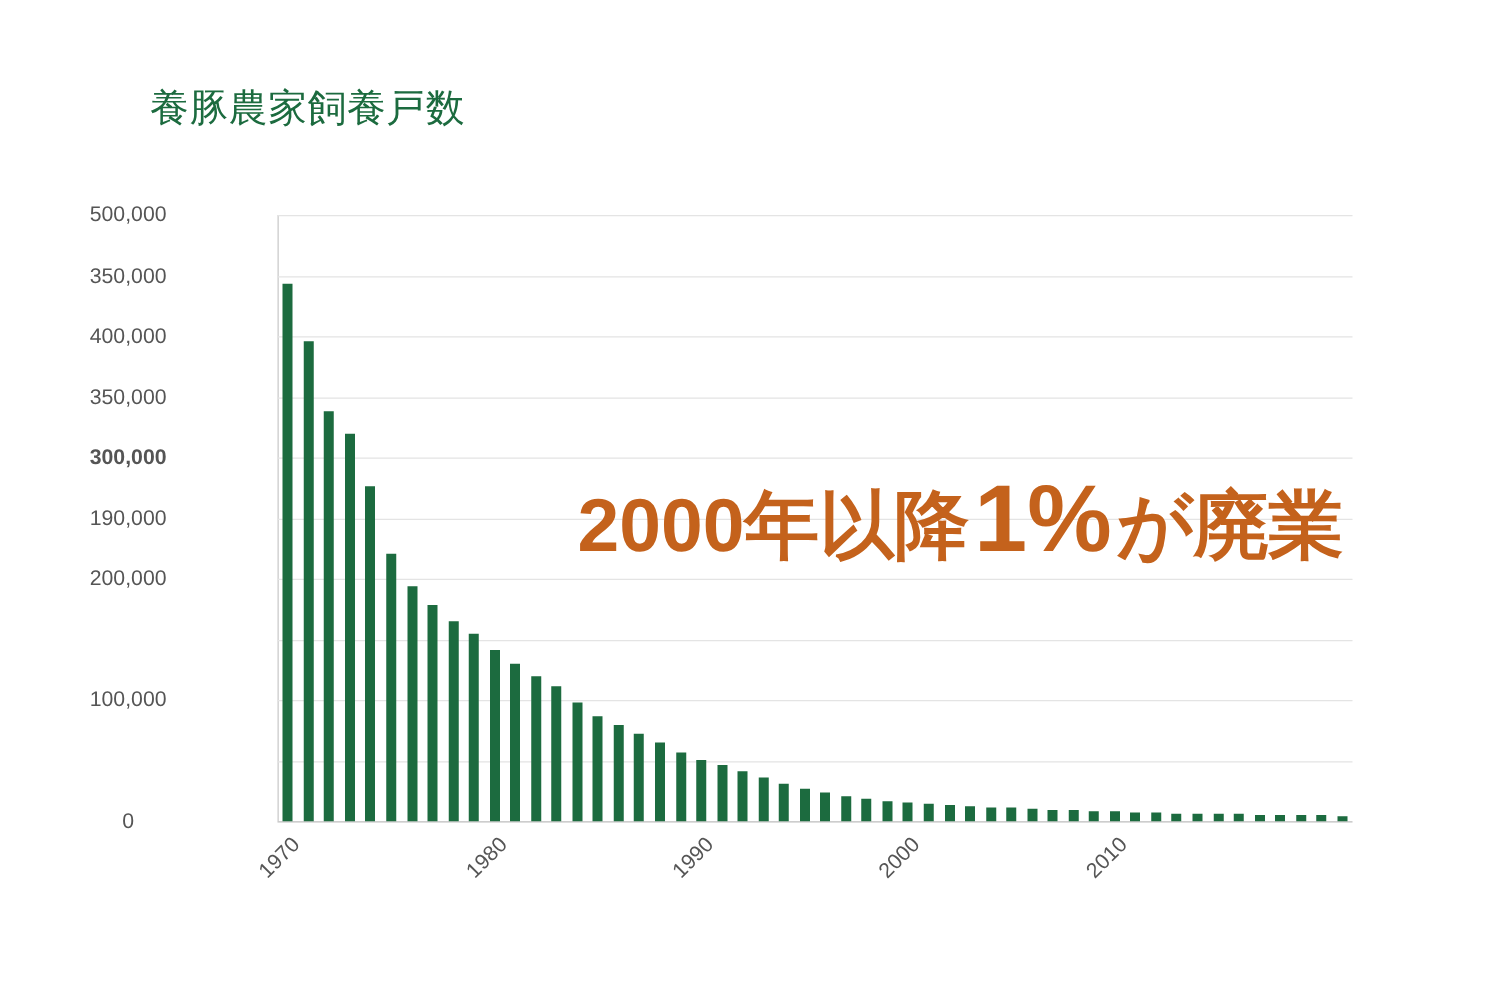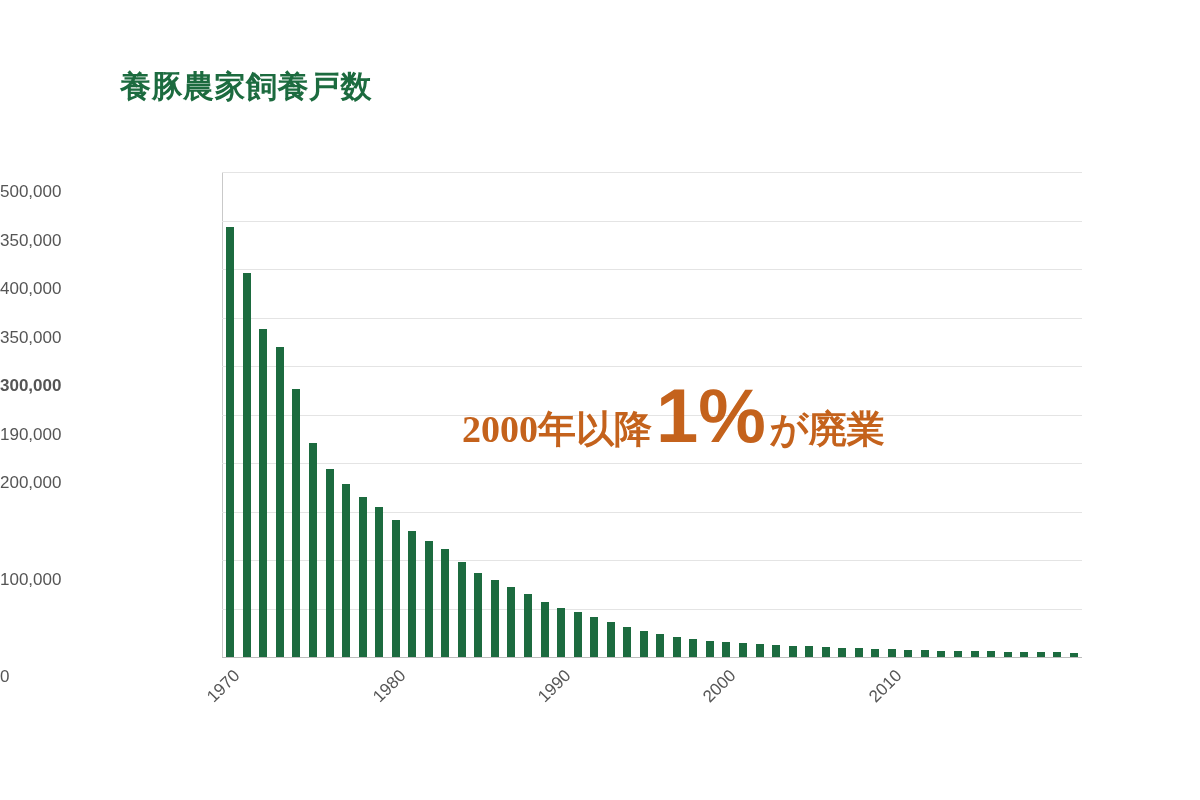--- a/index.html
+++ b/index.html
@@ -22,21 +22,21 @@
     height: 800px;
     background: #ffffff;
   }
 
   
   #chart-title {
     position: absolute;
     left: 120px;
     top: 68px;
     font-size: 31px;
-    font-weight: bold;
+    font-weight: normal;
     color: #1c6b3f;
     letter-spacing: 0.5px;
     white-space: nowrap;
     line-height: 1.2;
   }
 
   
   #plot-area {
     position: absolute;
     left: 222px;
@@ -76,24 +76,23 @@
     top: 0;
     width: 1200px;
     height: 800px;
     pointer-events: none;
   }
   .y-tick-label {
     position: absolute;
     right: 1092px; 
     font-size: 17px;
     color: #555555;
-    text-align: left;
+    text-align: center;
     white-space: nowrap;
     transform: translateY(-50%);
-    margin-top: 20px;
   }
 
   
   #bars-layer {
     position: absolute;
     left: 0;
     bottom: 0;
     width: 100%;
     height: 100%;
   }
@@ -128,23 +127,22 @@
     position: absolute;
     left: 462px;
     top: 378px;
     color: #c4621c;
     font-weight: bold;
     white-space: nowrap;
     line-height: 1;
   }
   #chart-annotation .ann-lead,
   #chart-annotation .ann-tail {
-    font-size: 38px;
+    font-size: 60px;
     vertical-align: baseline;
-    font-family: Liberation Serif, serif;
   }
   #chart-annotation .ann-big {
     font-size: 76px;
     vertical-align: baseline;
     padding: 0 4px;
   }
 </style>
 </head>
 <body>
 

